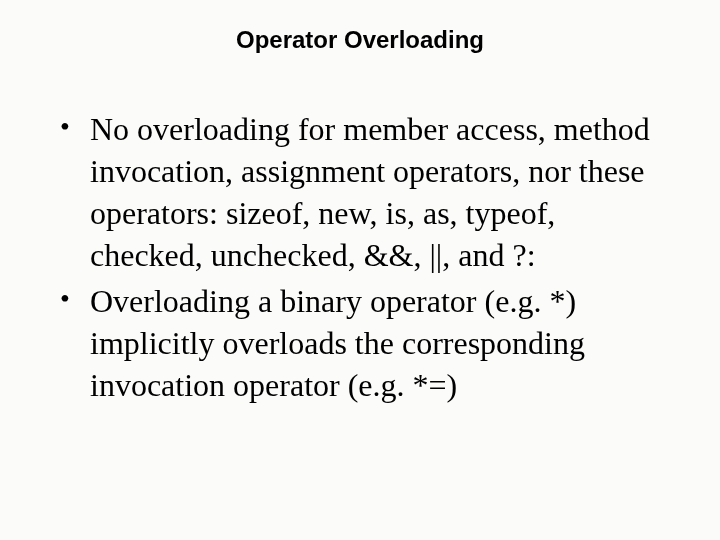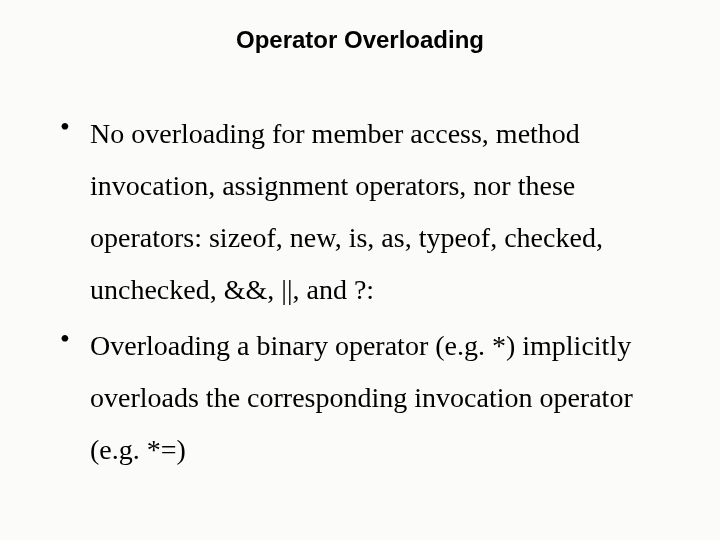--- a/index.html
+++ b/index.html
@@ -41,22 +41,22 @@
     margin-bottom: 4px;
   }
   .bullet-marker {
     font-size: 28px;
     line-height: 38px;
     width: 30px;
     flex: 0 0 30px;
     text-align: left;
   }
   .bullet-text {
-    font-size: 28px;
-    line-height: 52px;
+    font-size: 32px;
+    line-height: 42px;
     flex: 1 1 auto;
   }
 </style>
 </head>
 <body>
 
 <div class="slide">
   <div class="title">Operator Overloading</div>
 
   <div class="body">

